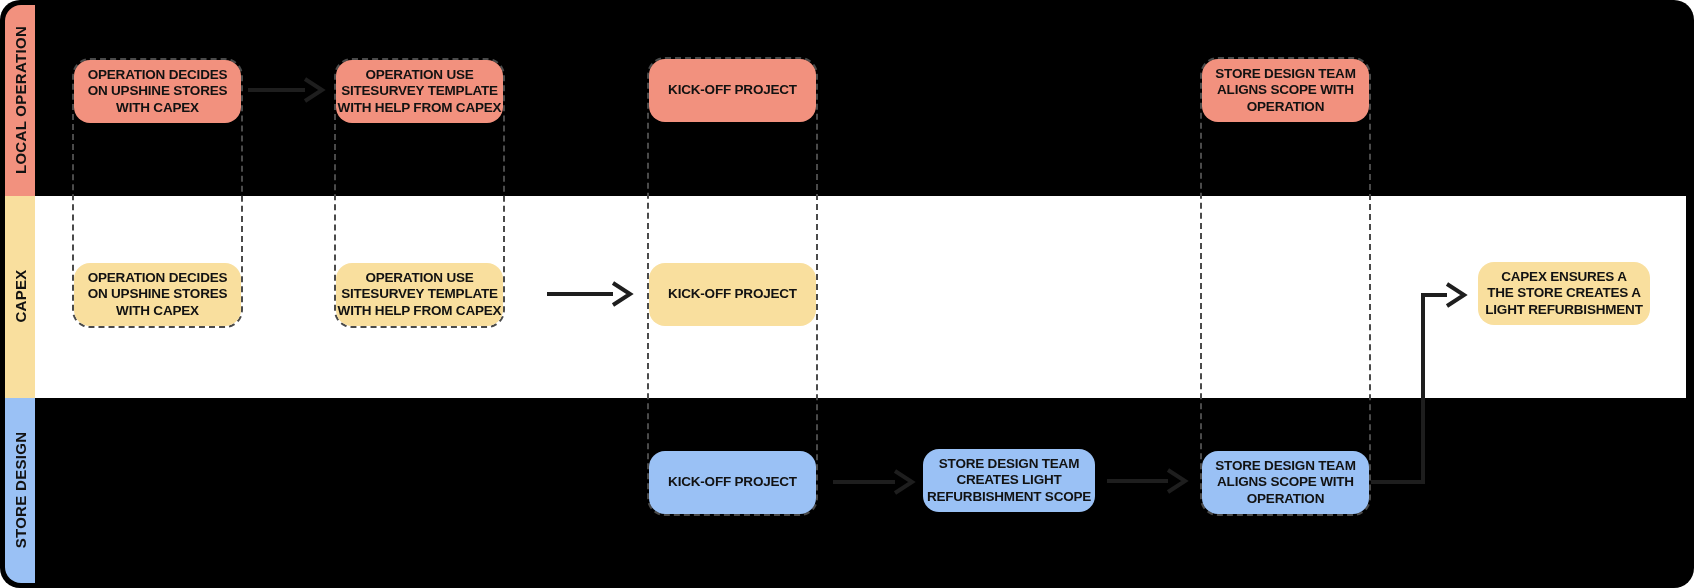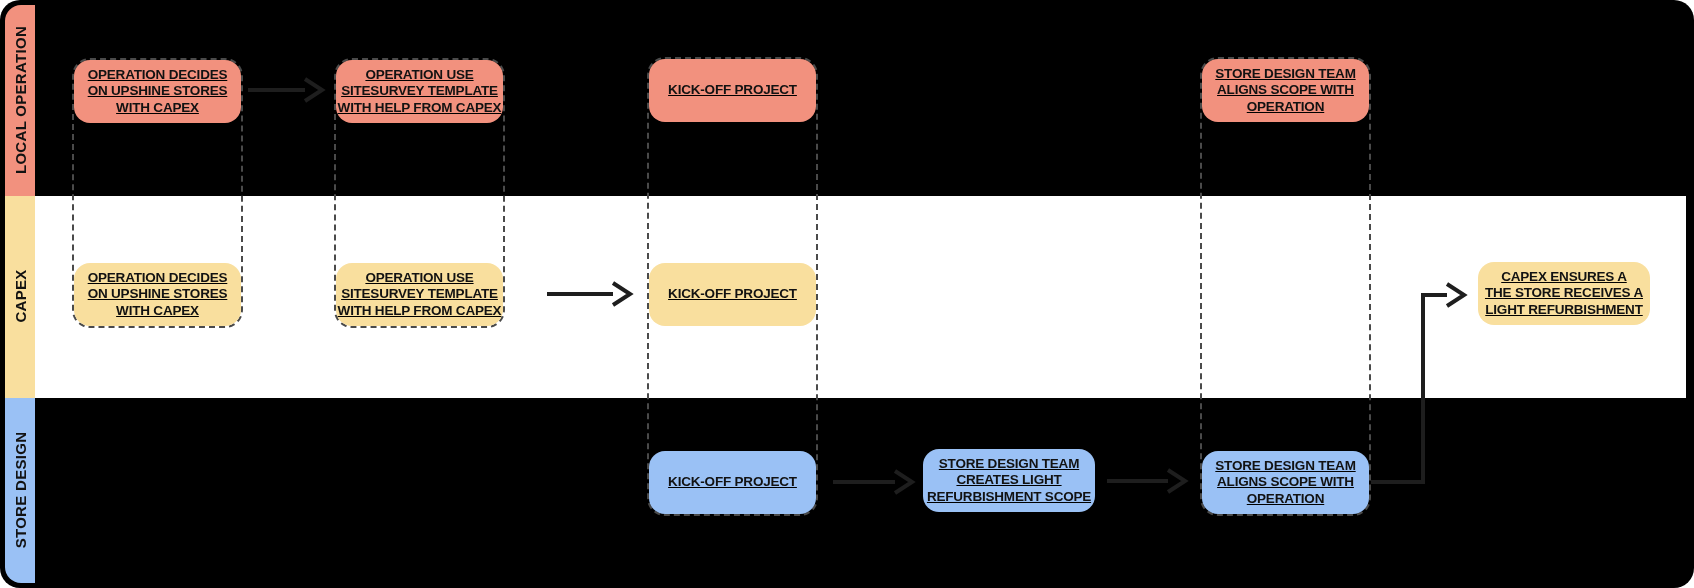--- a/index.html
+++ b/index.html
@@ -46,21 +46,21 @@
     box-sizing:border-box;
     background:transparent;
   }
   .k1{left:72px;top:58px;width:171px;height:270px;}
   .k2{left:334px;top:58px;width:171px;height:270px;}
   .k3{left:647px;top:57px;width:171px;height:459px;}
   .k4{left:1200px;top:57px;width:171px;height:459px;}
   
   .node{
     position:absolute;height:63px;border-radius:16px;
-    display:flex;align-items:center;justify-content:center;text-decoration:underline;
+    display:flex;align-items:center;justify-content:center;
   }
   .node span{
     white-space:pre-line;text-align:center;
     font-size:13.5px;font-weight:700;line-height:16.5px;
     color:var(--ink);letter-spacing:-0.2px;
   }
   .salmon{background:var(--salmon);}
   .yellow{background:var(--yellow);}
   .blue{background:var(--blue);}
   .n-a1{left:74px;top:60px;width:167px;}
@@ -146,21 +146,21 @@
   <div class="node yellow n-b2">
     <span>OPERATION USE
 SITESURVEY TEMPLATE
 WITH HELP FROM CAPEX</span>
   </div>
   <div class="node yellow n-b3">
     <span>KICK-OFF PROJECT</span>
   </div>
   <div class="node yellow n-b4">
     <span>CAPEX ENSURES A
-THE STORE RECEIVES A
+THE STORE CREATES A
 LIGHT REFURBISHMENT</span>
   </div>
 
   <div class="node blue n-c1">
     <span>KICK-OFF PROJECT</span>
   </div>
   <div class="node blue n-c2">
     <span>STORE DESIGN TEAM
 CREATES LIGHT
 REFURBISHMENT SCOPE</span>

